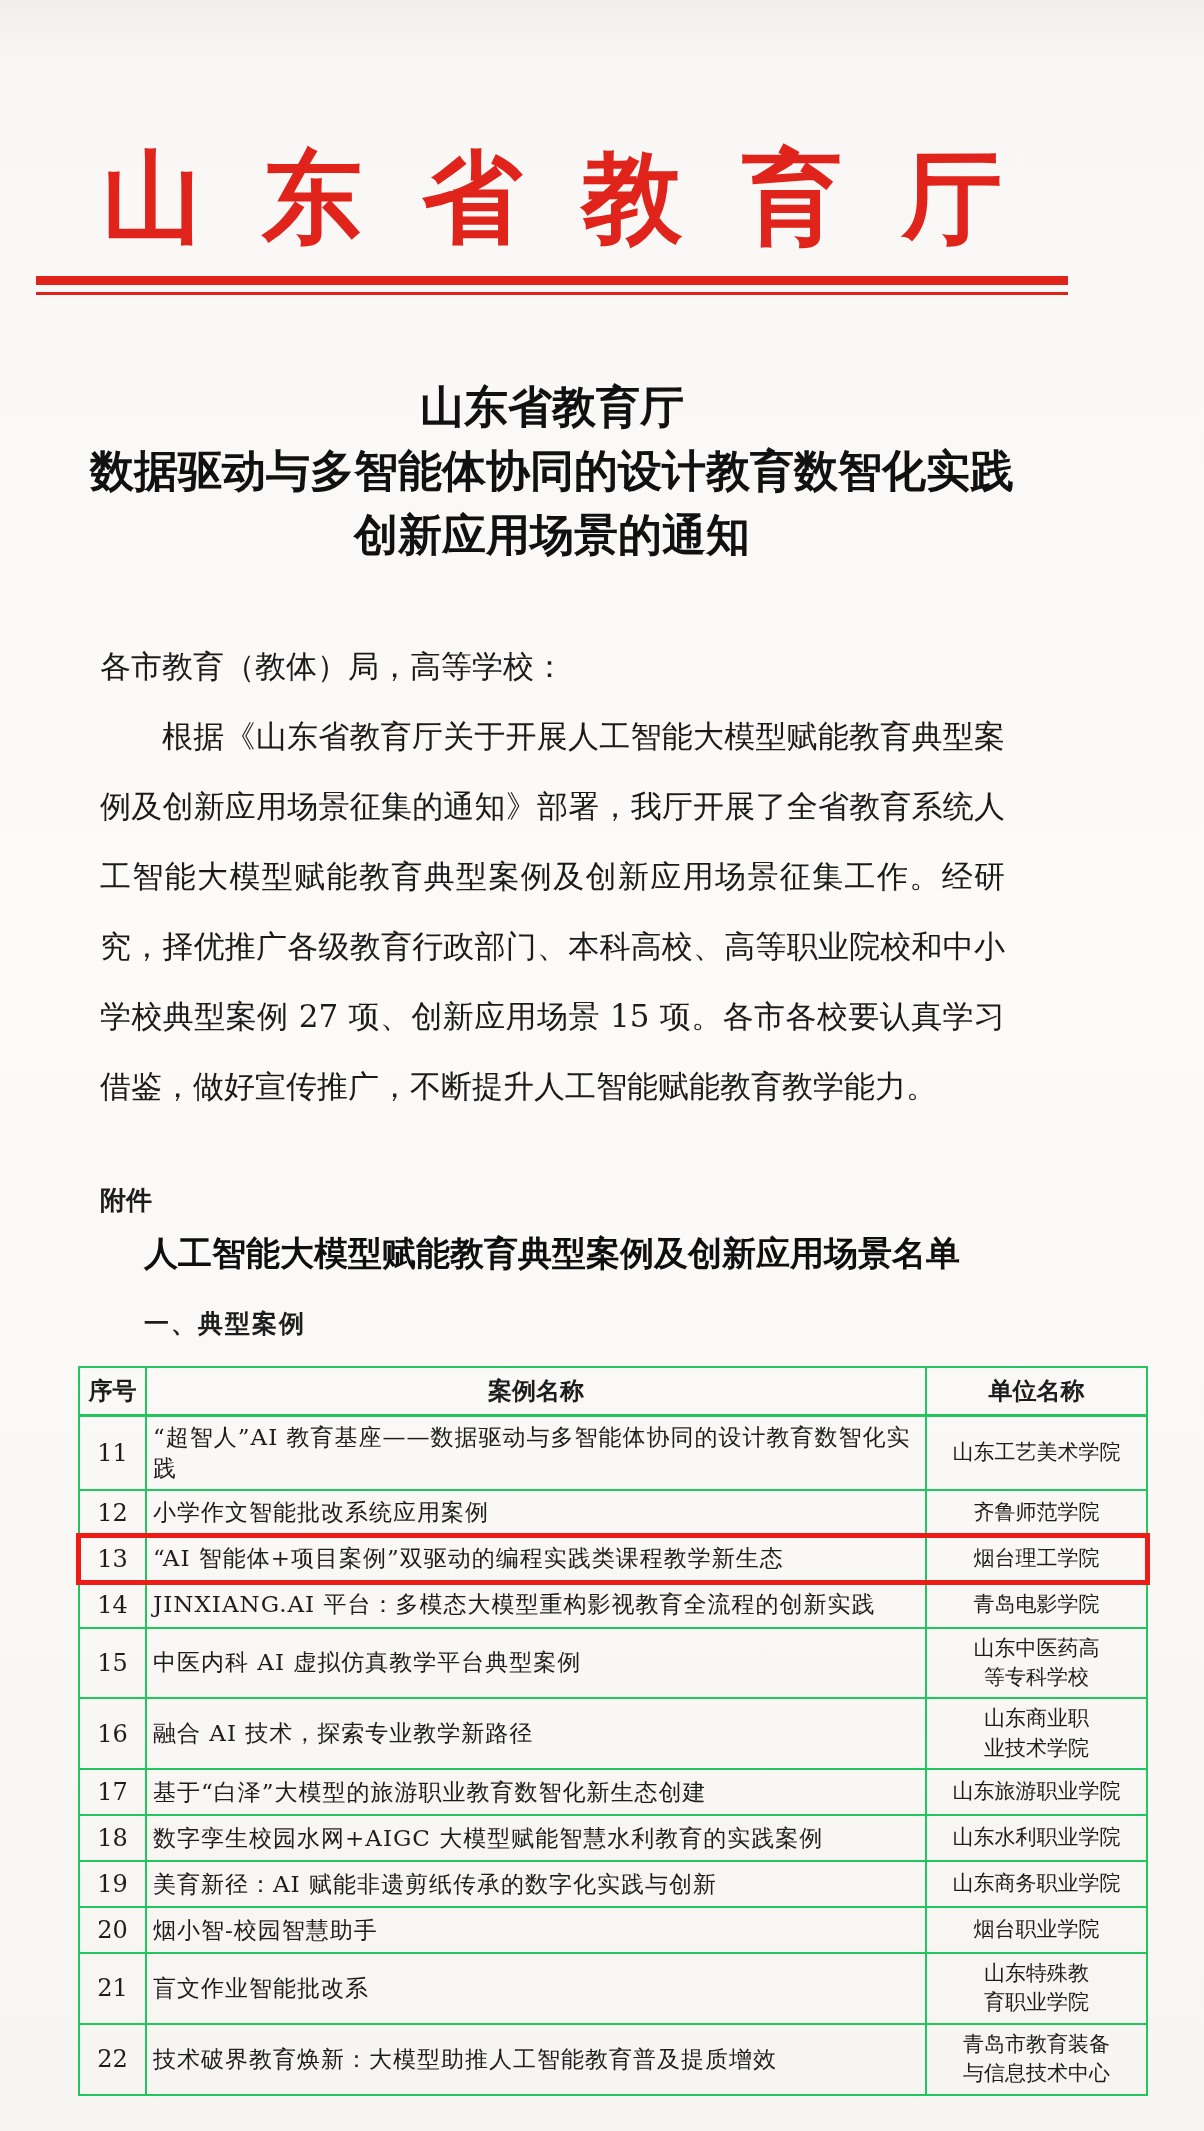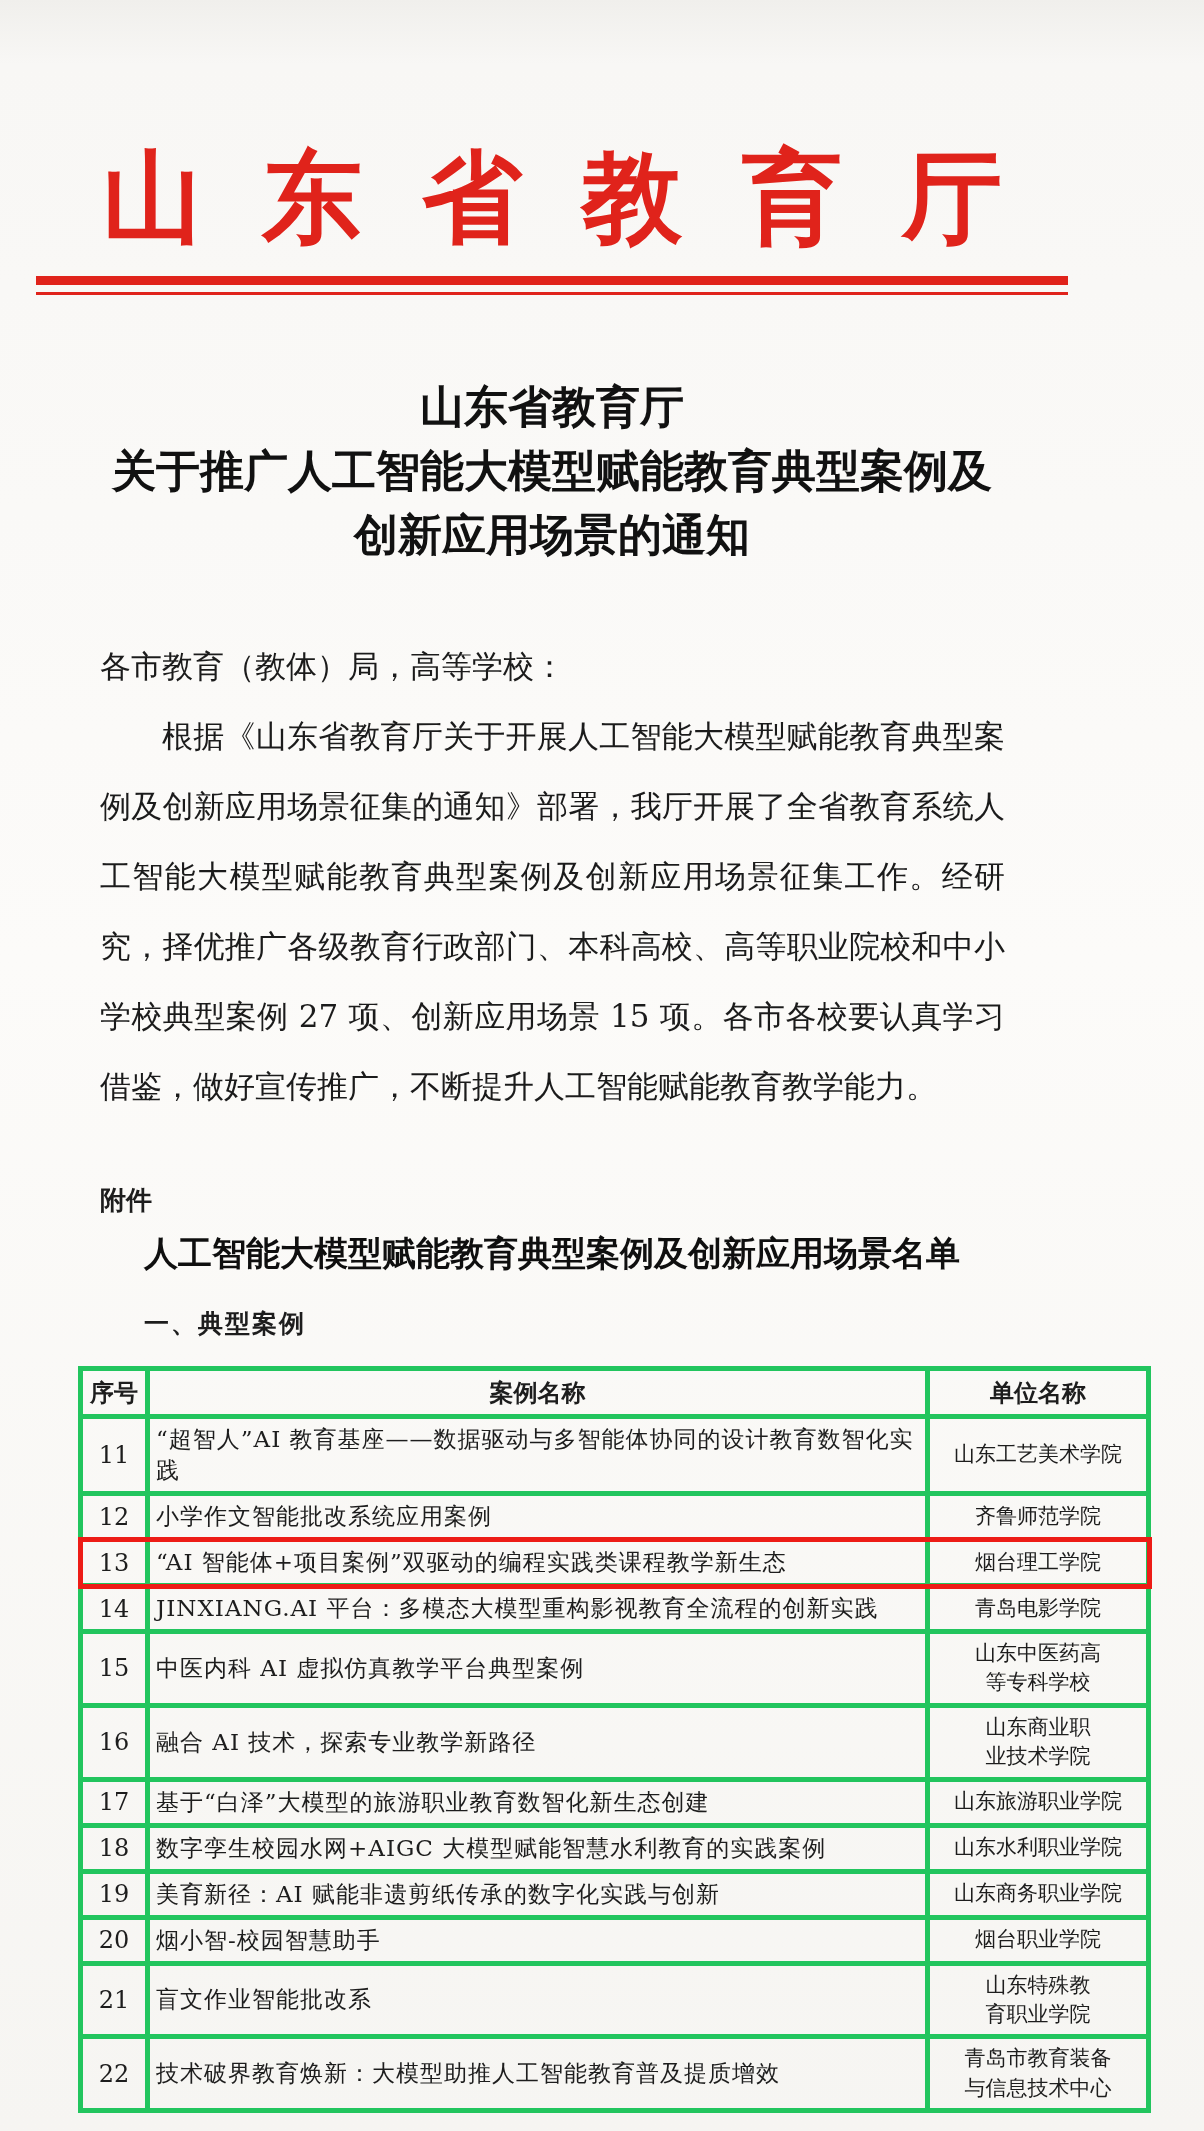--- a/index.html
+++ b/index.html
@@ -92,21 +92,21 @@
   table.cases {
     width: 1068px;
     border-collapse: collapse;
     table-layout: fixed;
     background: transparent;
   }
   table.cases col.c-no   { width: 67px; }
   table.cases col.c-case { width: 780px; }
   table.cases col.c-unit { width: 221px; }
   table.cases th, table.cases td {
-    border: 5px solid #22c55e;
+    border: 2px solid #22c55e;
     vertical-align: middle;
   }
   table.cases th {
     height: 48px;
     font-family: "DejaVu Sans", "Liberation Sans", sans-serif;
     font-size: 24px;
     font-weight: bold;
     text-align: center;
     border-bottom-width: 3px;
   }
@@ -138,21 +138,21 @@
 
 <div class="page">
 
   <div class="masthead">山东省教育厅</div>
 
   <div class="rule-thick"></div>
   <div class="rule-thin"></div>
 
   <div class="doc-title">
     <div>山东省教育厅</div>
-    <div>关于推广人工智能大模型赋能教育典型案例及</div>
+    <div>数据驱动与多智能体协同的设计教育数智化实践</div>
     <div>创新应用场景的通知</div>
   </div>
 
   <div class="body-text">
     <div class="salutation">各市教育（教体）局，高等学校：</div>
     <div class="paragraph">根据《山东省教育厅关于开展人工智能大模型赋能教育典型案例及创新应用场景征集的通知》部署，我厅开展了全省教育系统人工智能大模型赋能教育典型案例及创新应用场景征集工作。经研究，择优推广各级教育行政部门、本科高校、高等职业院校和中小学校典型案例 27 项、创新应用场景 15 项。各市各校要认真学习借鉴，做好宣传推广，不断提升人工智能赋能教育教学能力。</div>
   </div>
 
   <div class="attachment-label">附件</div>
 

